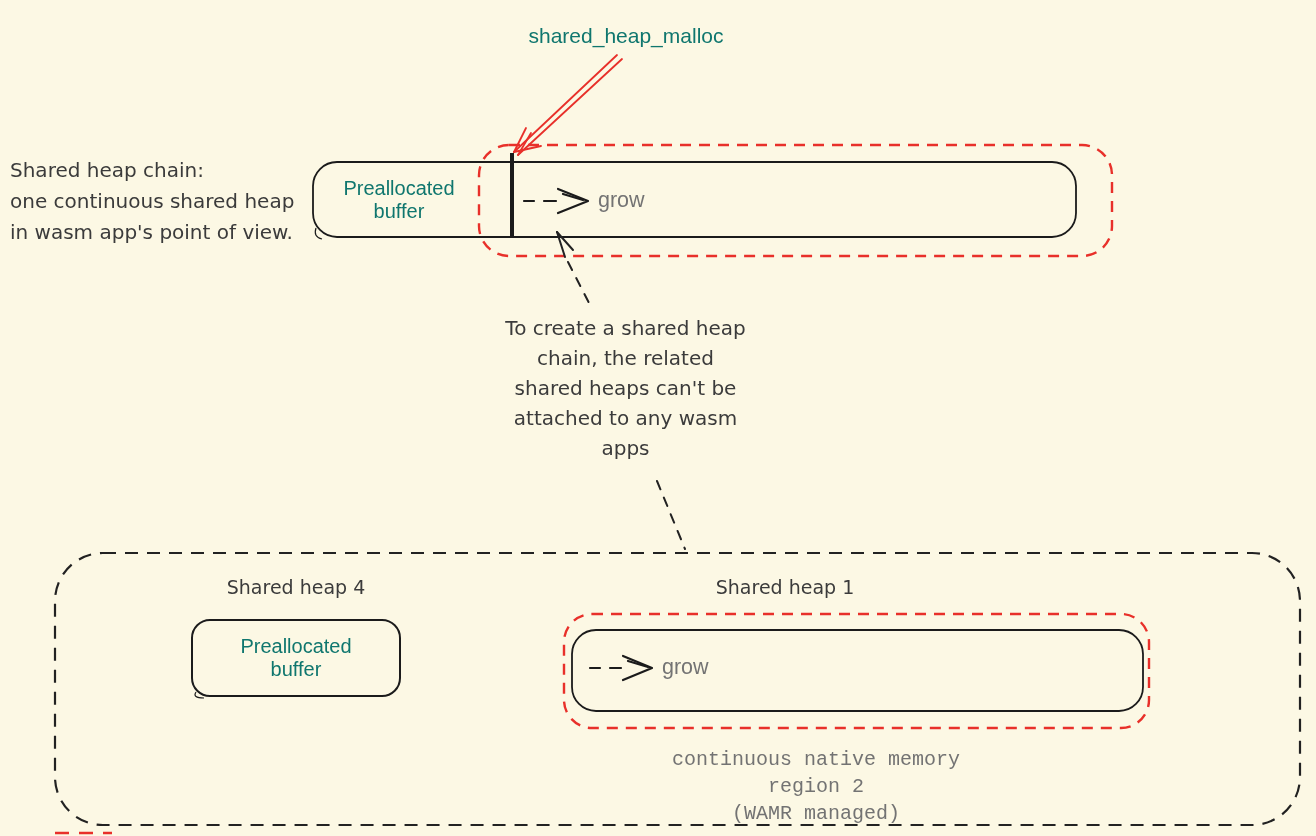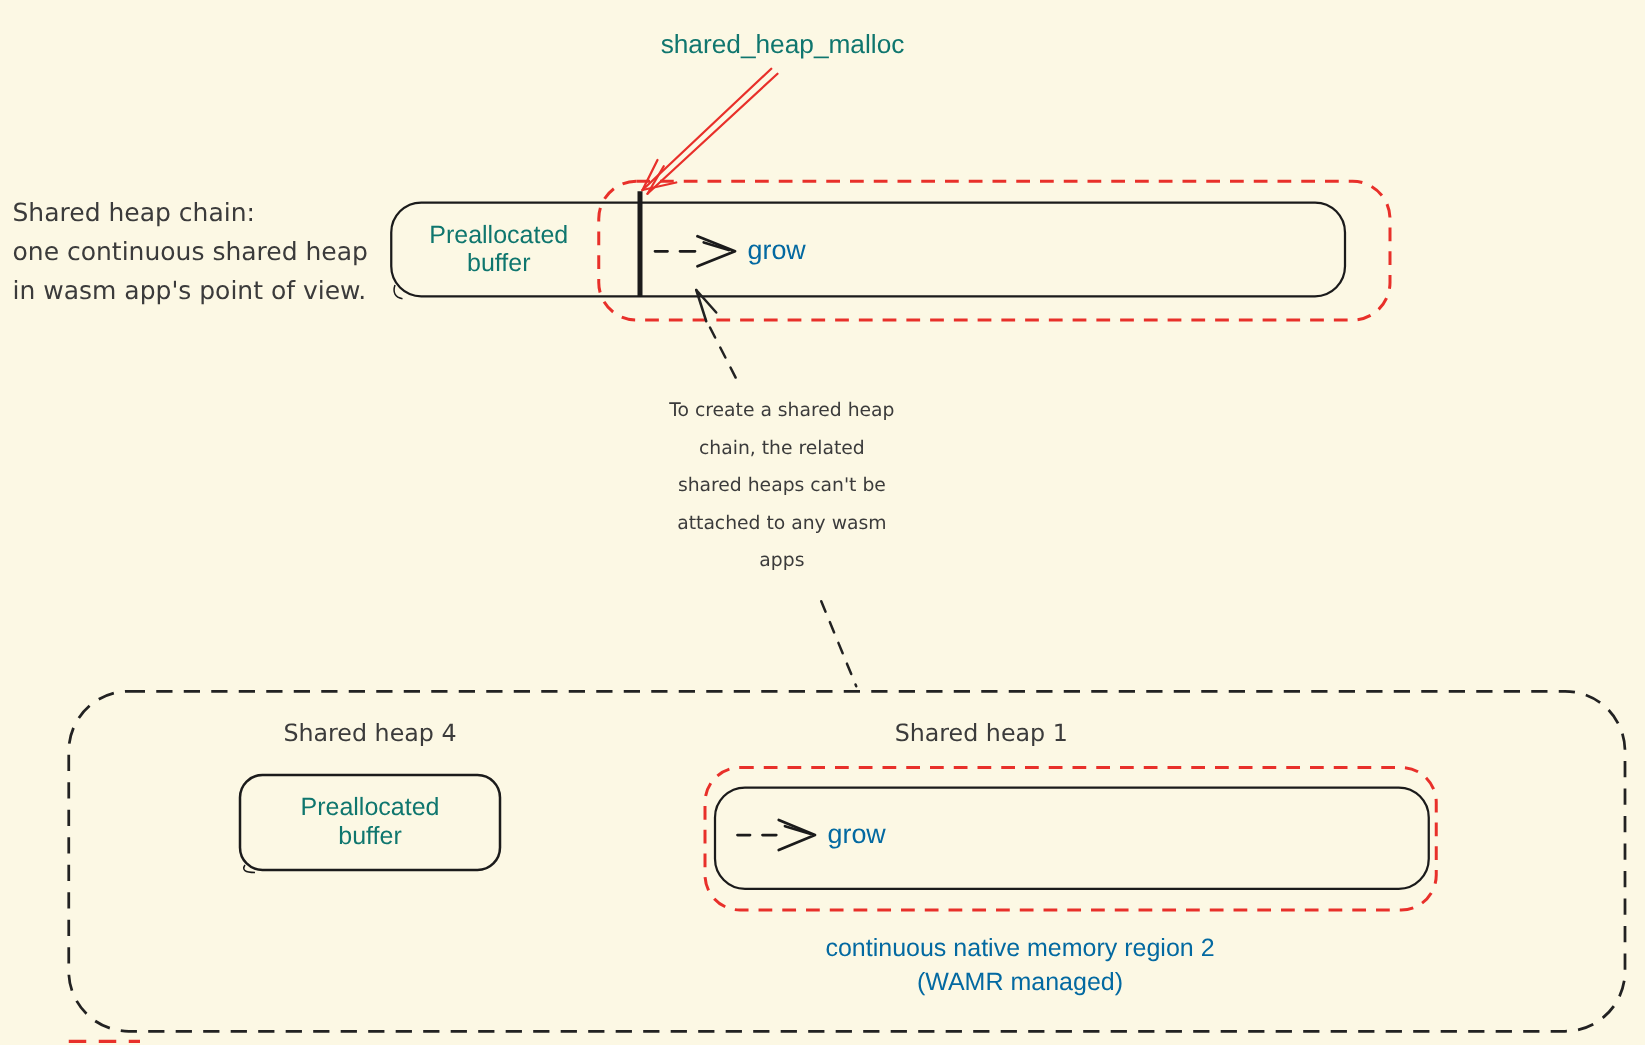--- a/index.html
+++ b/index.html
@@ -6,36 +6,36 @@
   body{
     width:1316px;height:836px;
     background:#FCF8E4;
     font-family:"Liberation Sans",sans-serif;
     overflow:hidden;
   }
   #canvas{position:relative;width:1316px;height:836px;}
   #shapes{position:absolute;left:0;top:0;width:1316px;height:836px;}
   .txt{position:absolute;white-space:pre-line;}
   .handfont{font-family:"DejaVu Sans",sans-serif;color:#3B3B3B;}
-  .plainfont{font-family:"Liberation Sans",sans-serif;color:#0369a1;}
+  .plainfont{font-family:"Liberation Sans",sans-serif;color:#737373;}
   .red{color:#0f766e;}
   .center{text-align:center;}
   .vcenter{display:flex;align-items:center;justify-content:center;}
 
   .malloc-label{left:515px;top:24px;width:222px;font-size:21px;text-align:center;}
   .left-note{left:10px;top:141px;width:312px;font-size:20px;line-height:31px;margin-top:14px;}
   .prealloc1{left:316px;top:162px;width:166px;height:75px;font-size:20px;line-height:23px;text-align:center;}
   .grow1{left:598px;top:188px;font-size:21.5px;}
-  .middle-note{left:463px;top:313px;width:325px;font-size:15px;line-height:30px;}
+  .middle-note{left:463px;top:313px;width:325px;font-size:20px;line-height:30px;}
   .heap1-title{left:192px;top:576px;width:208px;font-size:19px;}
   .prealloc2{left:192px;top:620px;width:208px;height:76px;font-size:20px;line-height:23px;text-align:center;}
   .caption1{left:108px;top:717px;width:364px;font-size:20px;line-height:27px;}
   .heap2-title{left:685px;top:576px;width:200px;font-size:19px;}
   .grow2{left:662px;top:655px;font-size:21.5px;}
-  .caption2{left:640px;top:746px;width:352px;font-size:20px;line-height:27px;}
+  .caption2{left:640px;top:746px;width:352px;font-size:20px;line-height:27px;font-family:Liberation Mono, monospace;}
 </style>
 </head>
 <body>
 
 <div id="canvas">
 
   <svg id="shapes" viewBox="0 0 1316 836" xmlns="http://www.w3.org/2000/svg">
 
     <rect x="313" y="162" width="763" height="75" rx="24" ry="24" fill="none" stroke="#1B1B1B" stroke-width="1.8"></rect>
 

